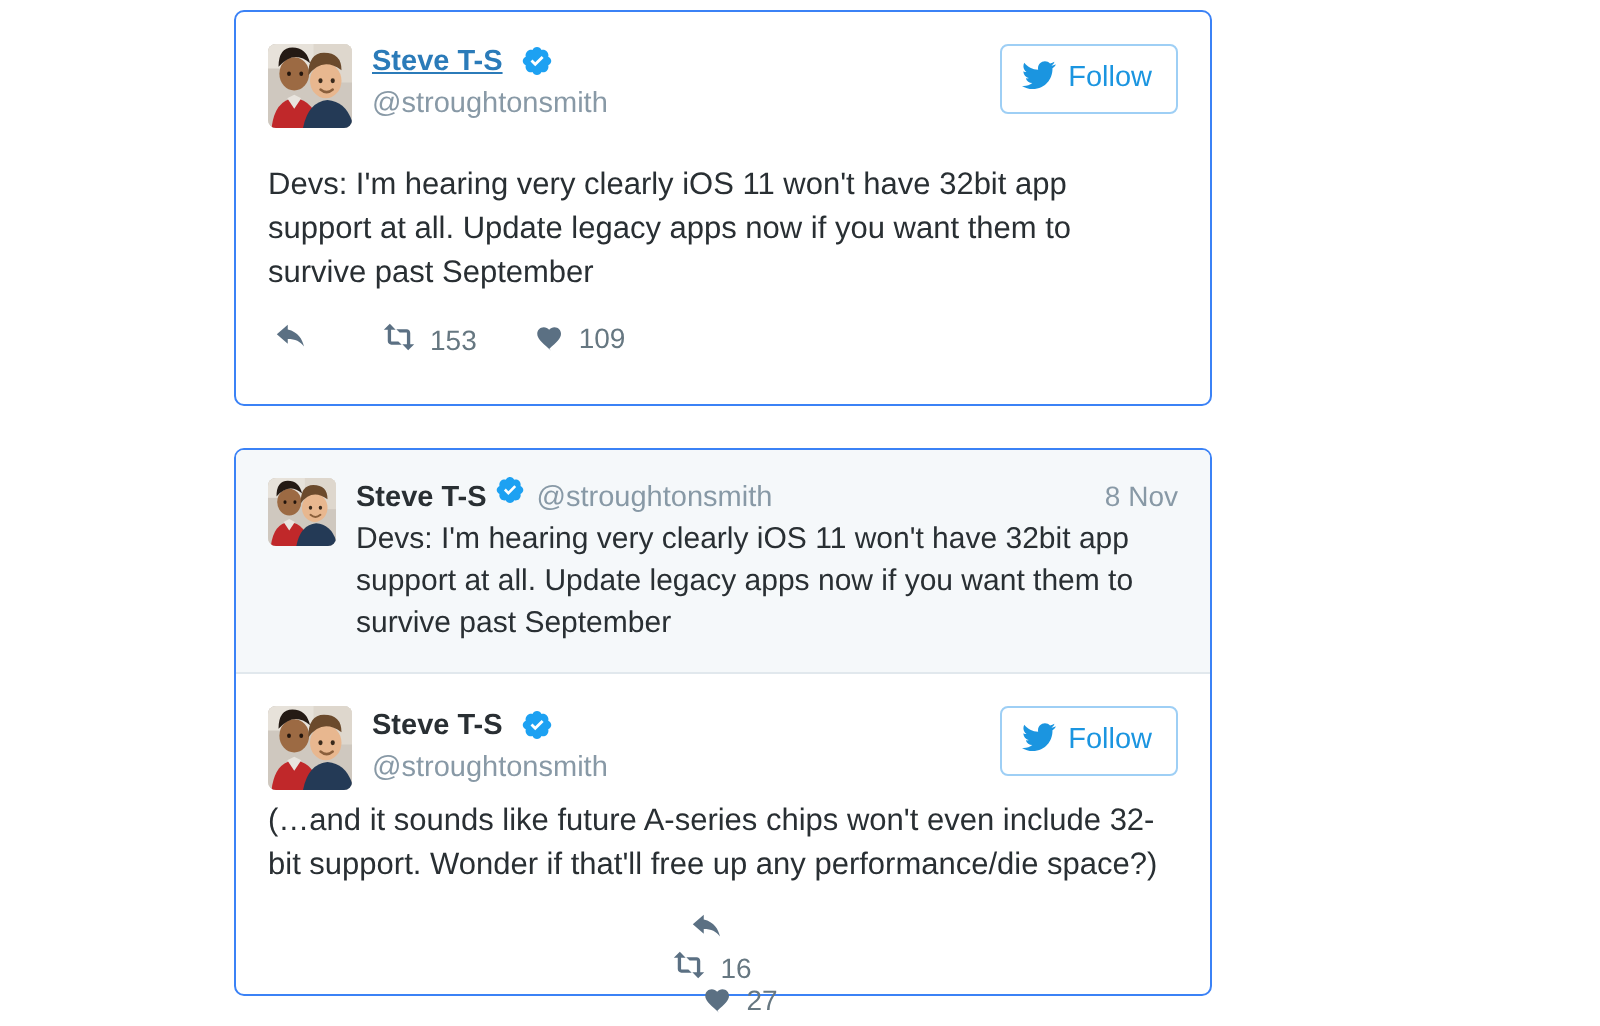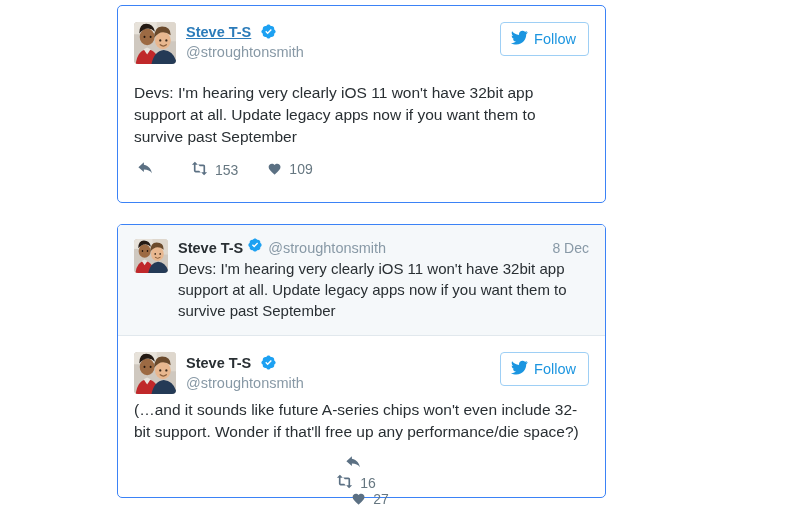--- a/index.html
+++ b/index.html
@@ -311,21 +311,21 @@
       </div>
       <div class="parent-col">
         <div class="parent-line1">
           <span class="parent-name">Steve T-S</span>
           <span class="verified">
             <svg width="14" height="14" aria-hidden="true">
                 <use href="#sym-verified"></use>
               </svg>
           </span>
           <span class="parent-handle">@stroughtonsmith</span>
-          <span class="parent-date">8 Dec</span>
+          <span class="parent-date">8 Nov</span>
         </div>
         <div class="parent-text">Devs: I'm hearing very clearly iOS 11 won't have 32bit app support at all. Update legacy apps now if you want them to survive past September</div>
       </div>
     </div>
 
     <div class="c2-main">
       <div class="tweet-head">
         <div class="avatar">
           <svg width="42" height="42" aria-hidden="true">
               <use href="#sym-avatar"></use>

